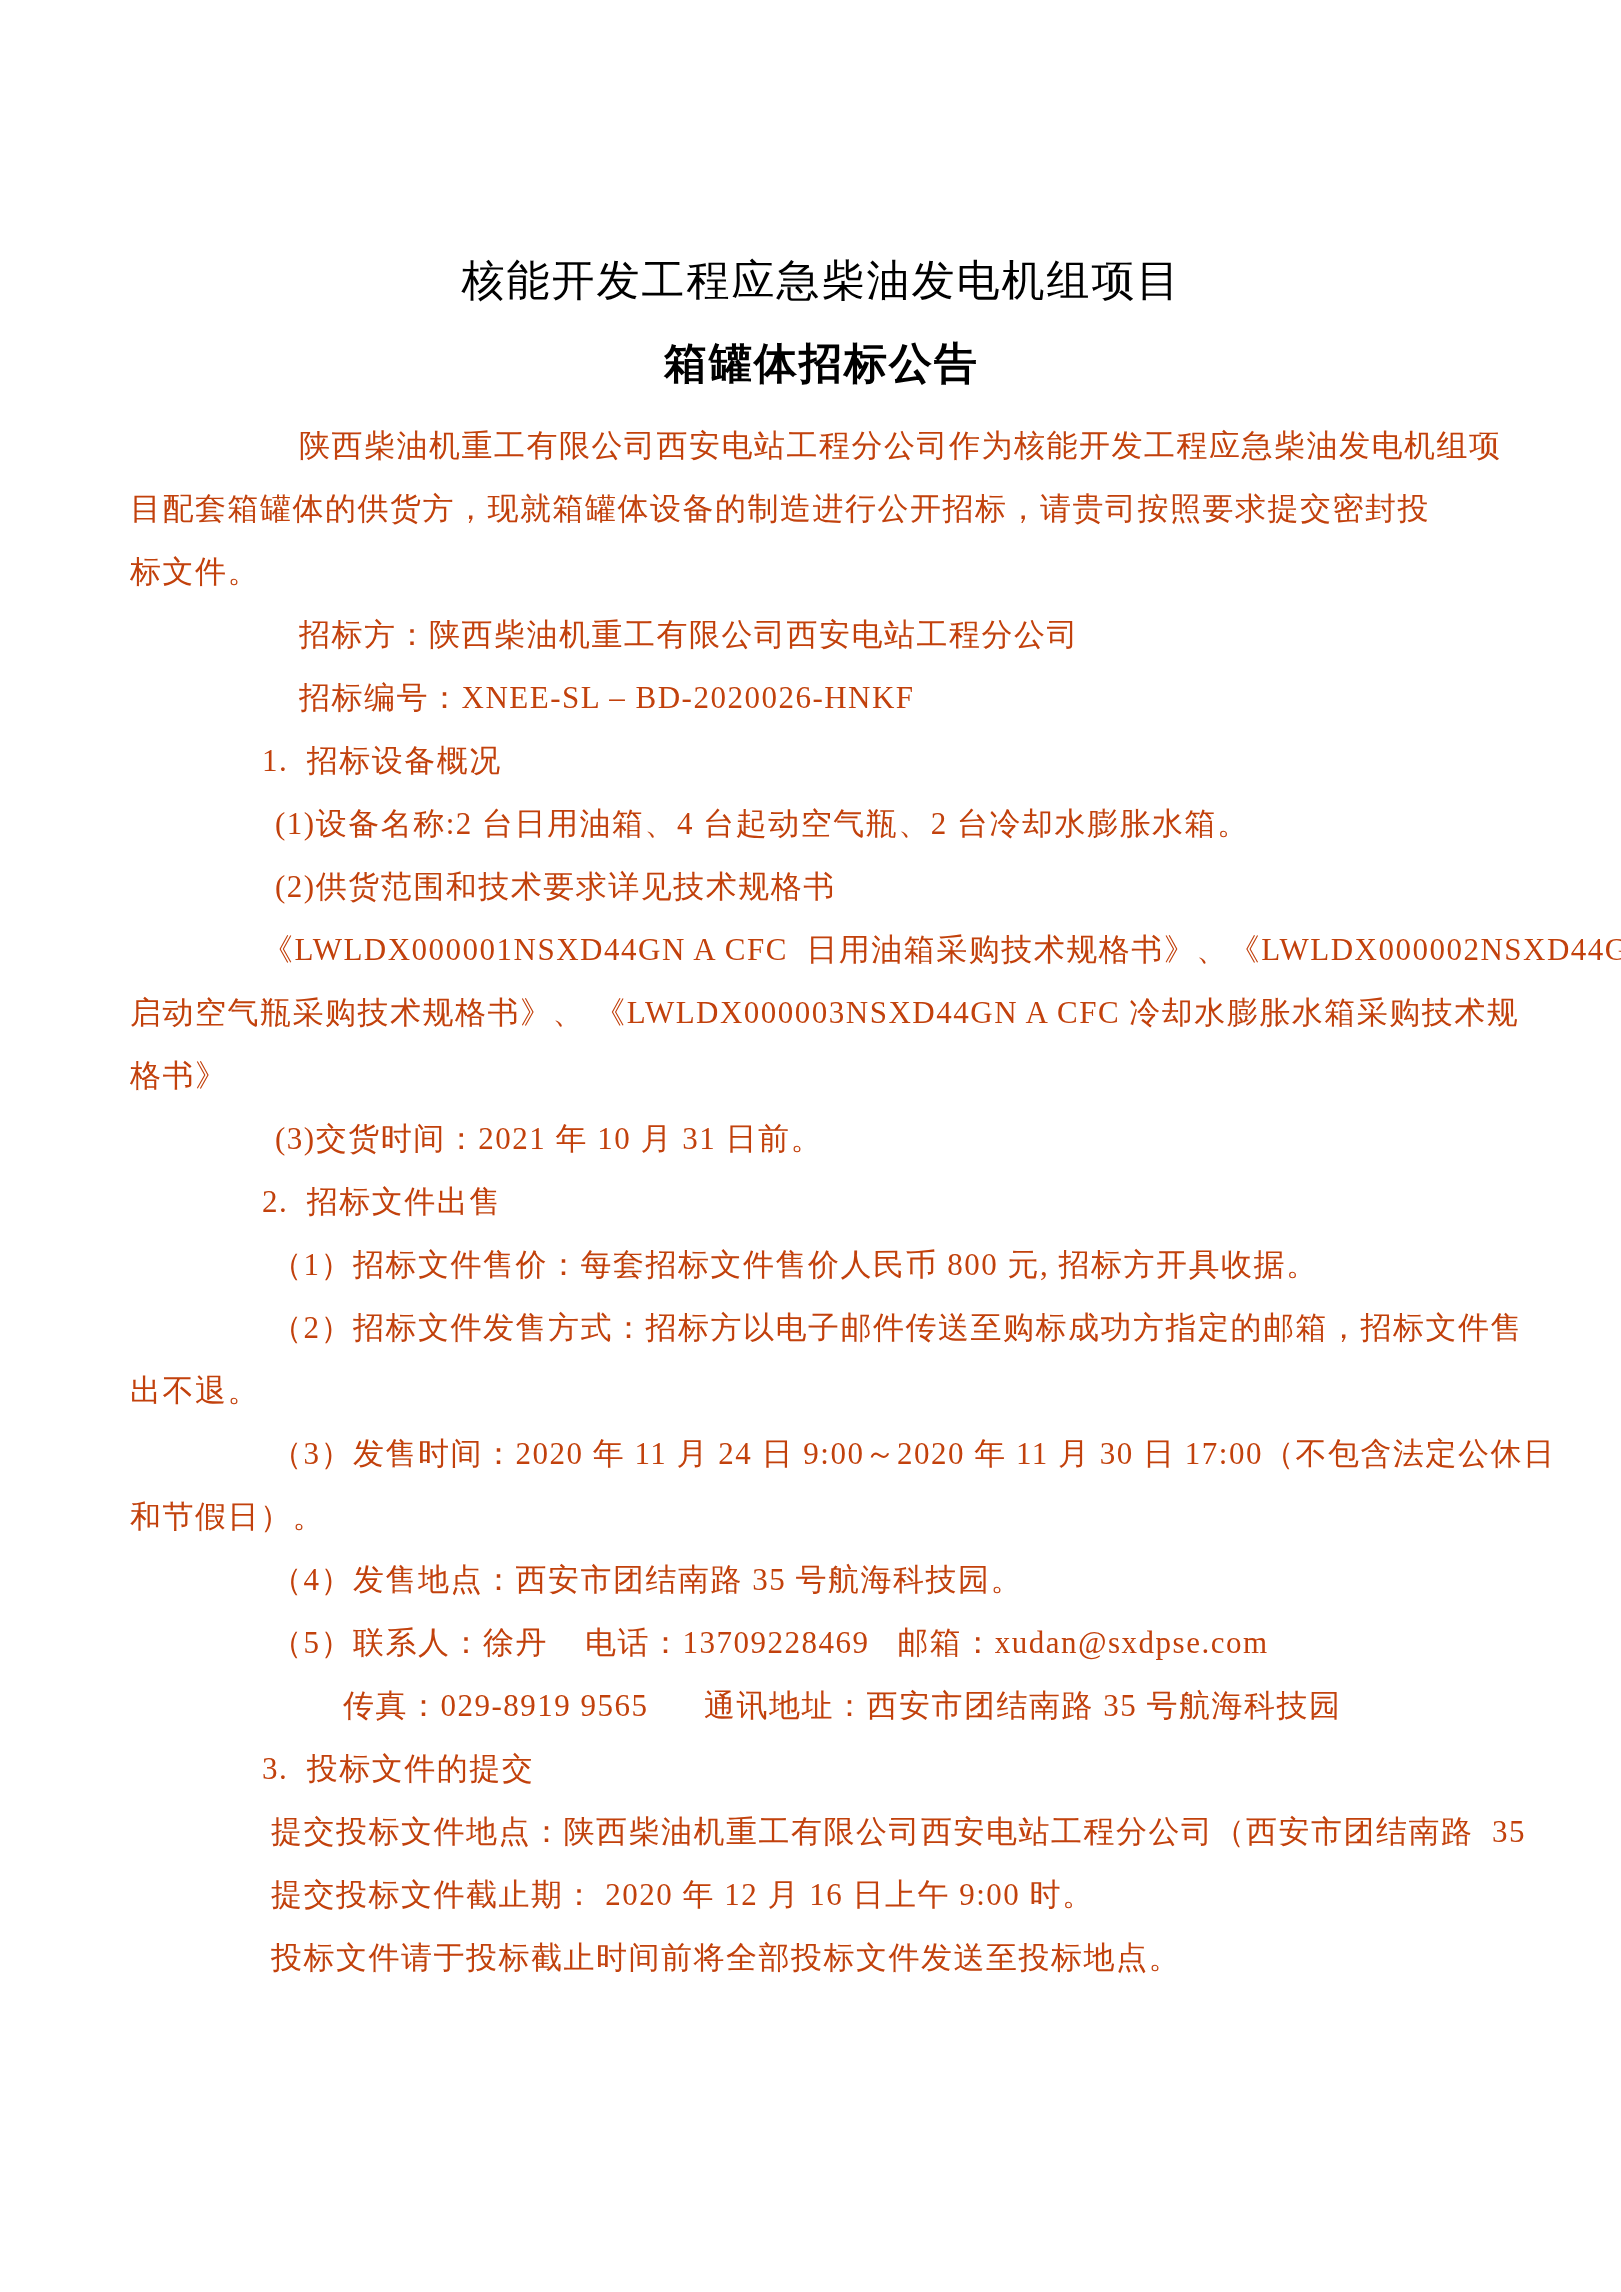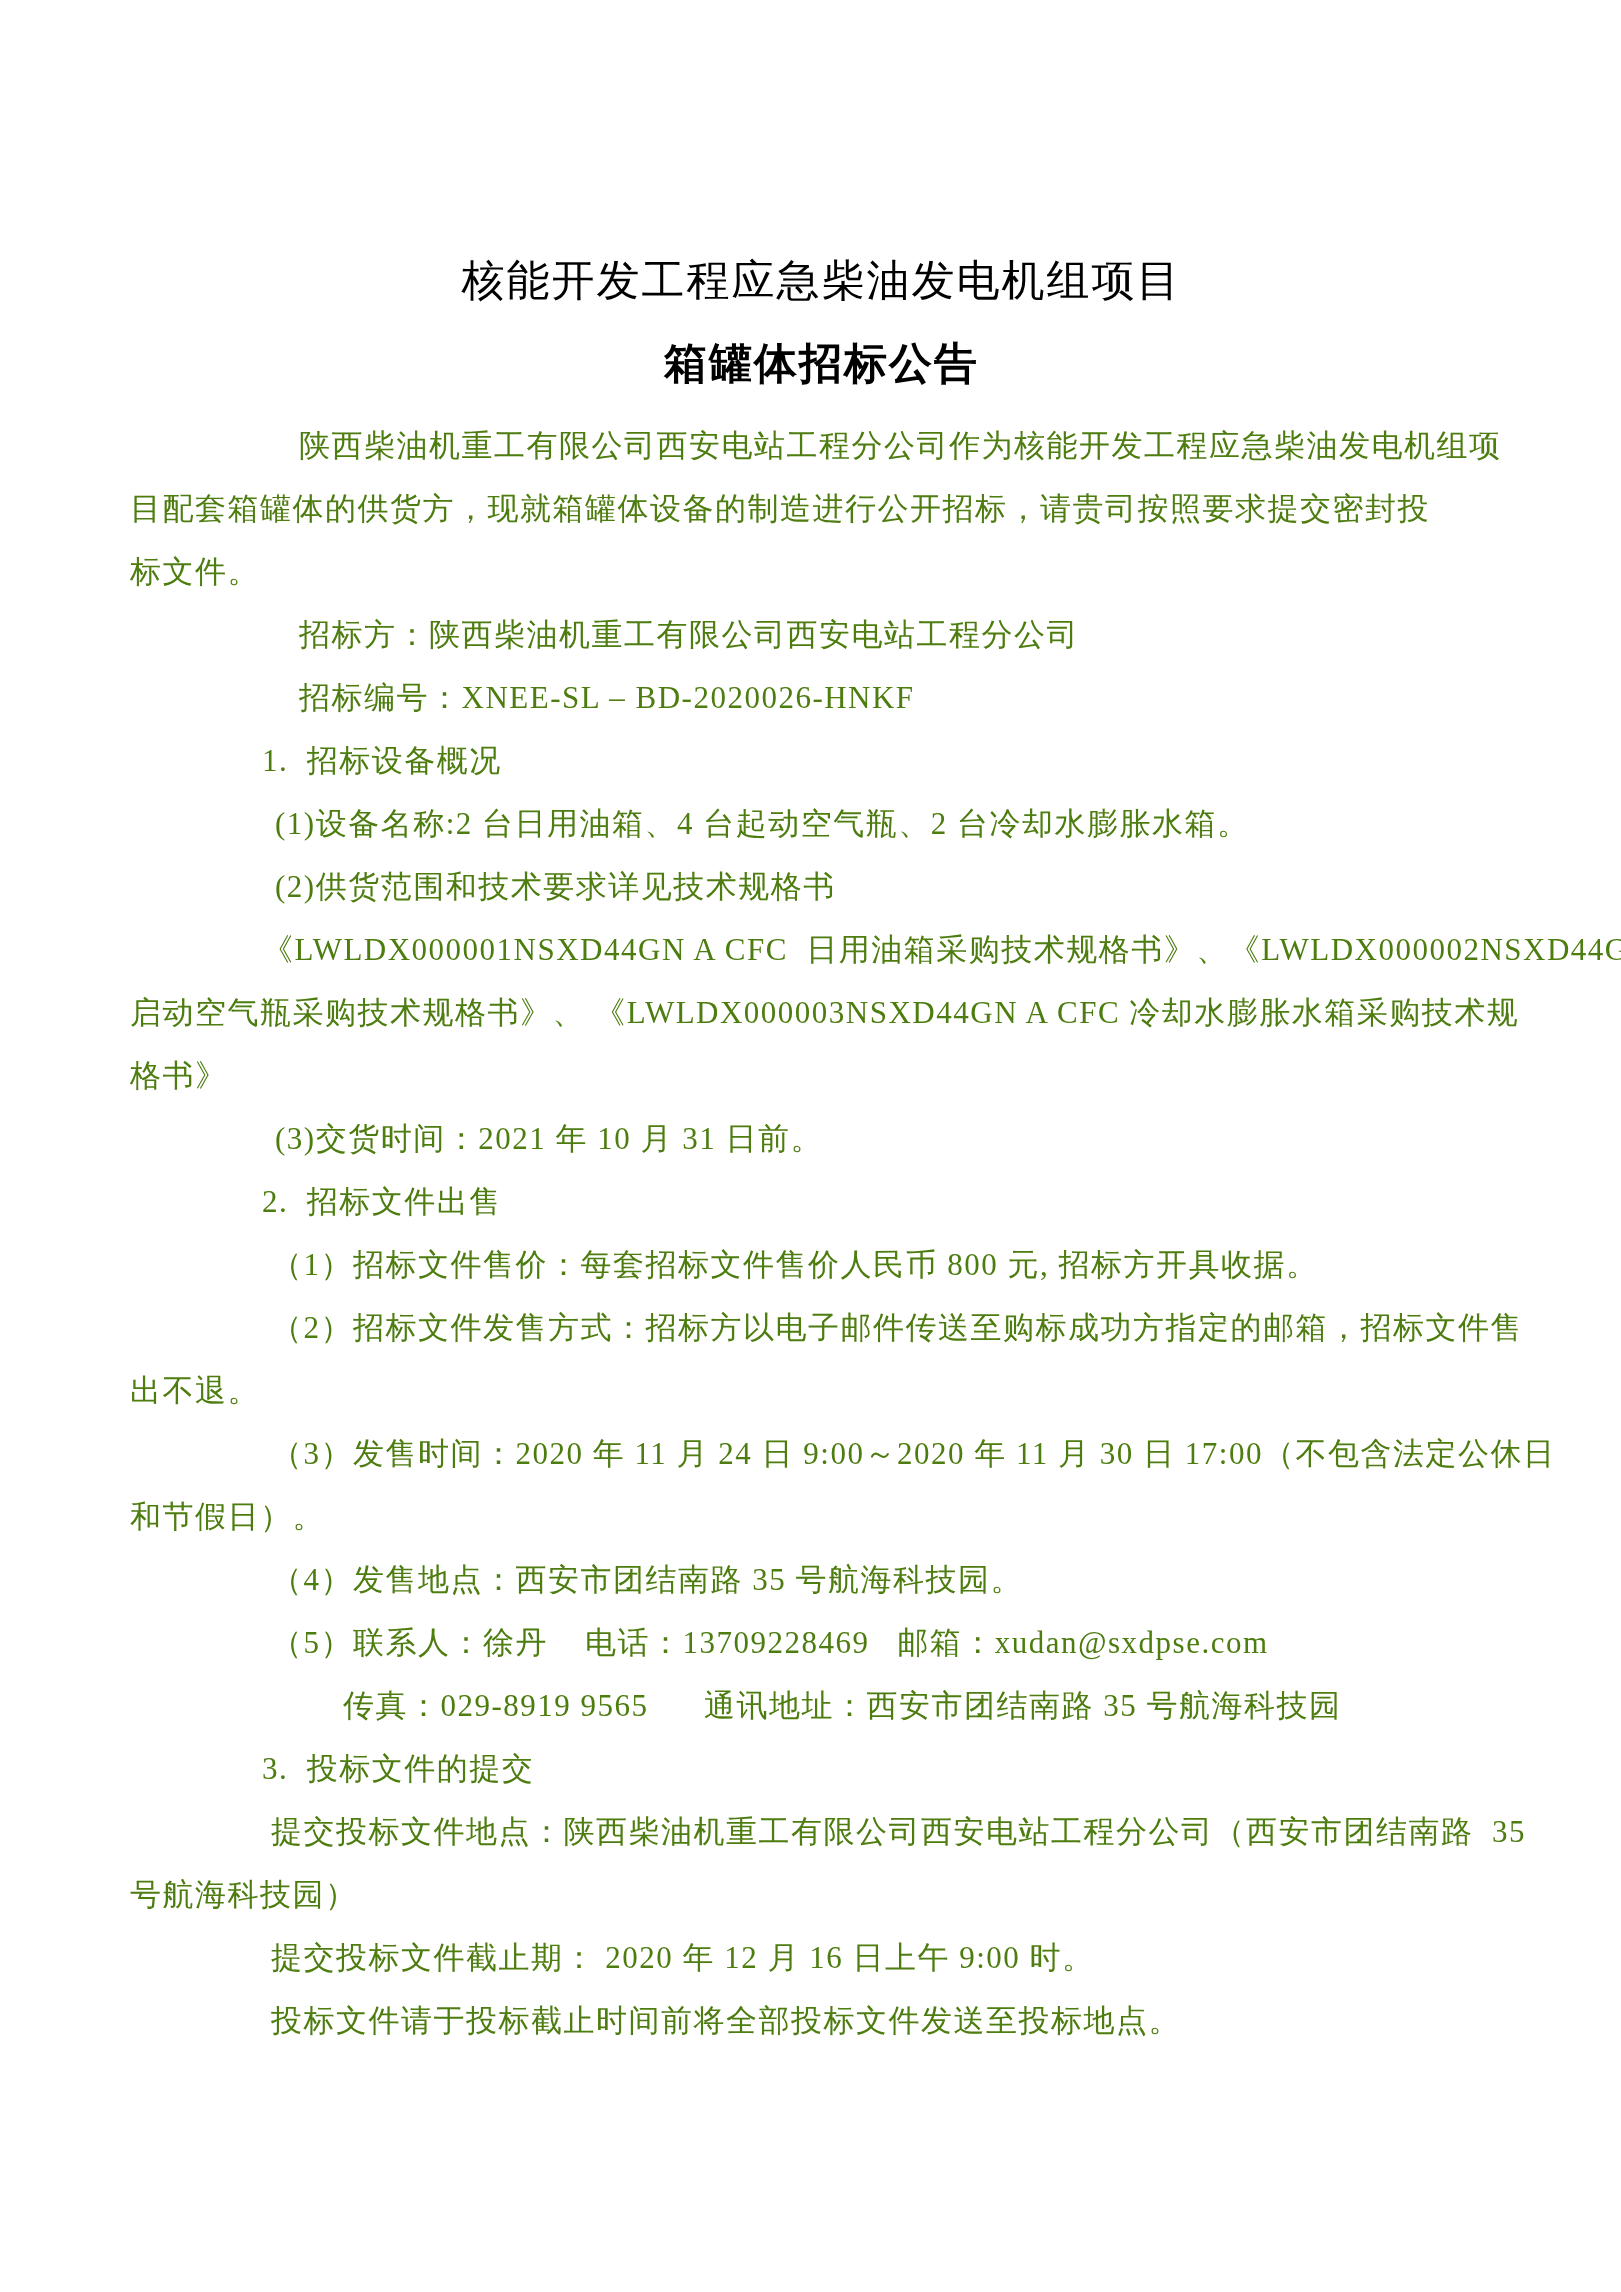--- a/index.html
+++ b/index.html
@@ -40,21 +40,21 @@
     white-space: pre;
   }
   .doc-body {
     margin-top: 26.5px;
   }
   .line {
     font-size: 31px;
     line-height: 63px;
     letter-spacing: 1.5px;
     white-space: pre;
-    color: #4d7c0f;
+    color: #c2410c;
   }
   
   .i0     { padding-left: 0; }
   .iIntro { padding-left: 169px; }
   .iItem  { padding-left: 145px; }
   .iBook  { padding-left: 132px; }
   .iHead  { padding-left: 132px; }
   .iSub   { padding-left: 141px; }
   .iFax   { padding-left: 213px; }
 </style>
@@ -84,19 +84,18 @@
     <div class="line iSub">（1）招标文件售价：每套招标文件售价人民币 800 元, 招标方开具收据。</div>
     <div class="line iSub">（2）招标文件发售方式：招标方以电子邮件传送至购标成功方指定的邮箱，招标文件售</div>
     <div class="line i0">出不退。</div>
     <div class="line iSub">（3）发售时间：2020 年 11 月 24 日 9:00～2020 年 11 月 30 日 17:00（不包含法定公休日</div>
     <div class="line i0">和节假日）。</div>
     <div class="line iSub">（4）发售地点：西安市团结南路 35 号航海科技园。</div>
     <div class="line iSub">（5）联系人：徐丹    电话：13709228469   邮箱：xudan@sxdpse.com</div>
     <div class="line iFax">传真：029-8919 9565      通讯地址：西安市团结南路 35 号航海科技园</div>
     <div class="line iHead">3.  投标文件的提交</div>
     <div class="line iSub">提交投标文件地点：陕西柴油机重工有限公司西安电站工程分公司（西安市团结南路  35</div>
-    <div class="line i0">号航海科技园）</div>
     <div class="line iSub">提交投标文件截止期： 2020 年 12 月 16 日上午 9:00 时。</div>
     <div class="line iSub">投标文件请于投标截止时间前将全部投标文件发送至投标地点。</div>
   </div>
 
 </div>
 
 
 </body></html>

